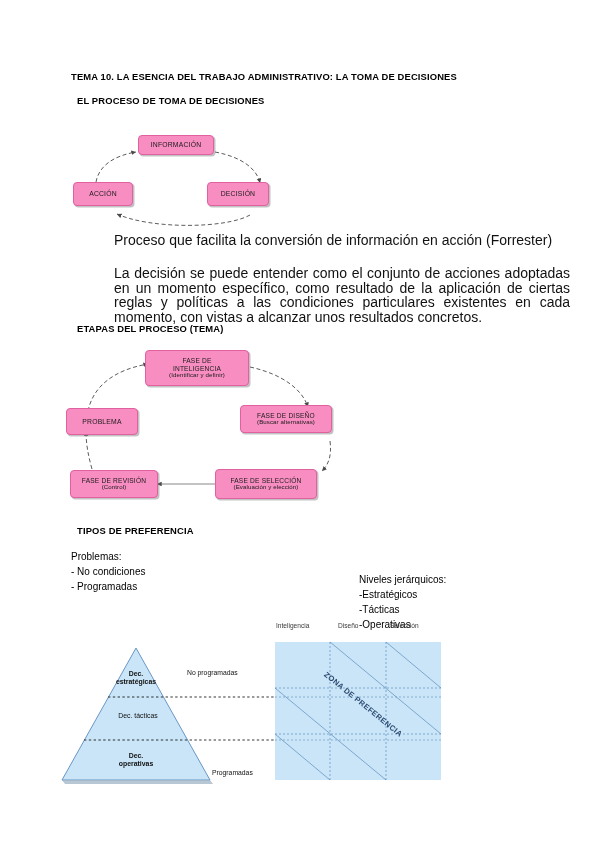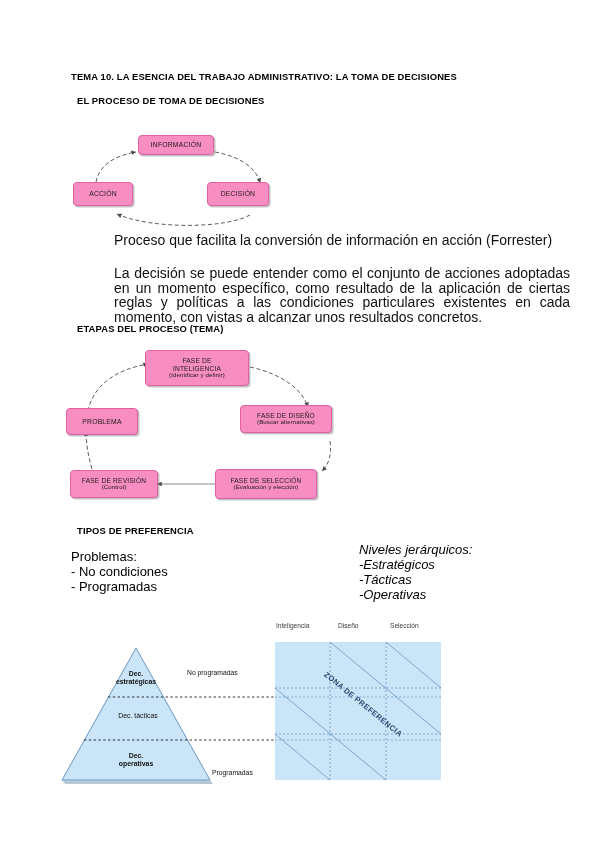--- a/index.html
+++ b/index.html
@@ -82,21 +82,21 @@
   .diagram svg {
     position: absolute;
     left: 0;
     top: 0;
     overflow: visible;
   }
 
   
   .col {
     position: absolute;
-    font-size: 13px;
+    font-size: 10px;
     line-height: 15px;
   }
   .col .hd { display: block; }
   .col .it { display: block; }
 
   
   #figure3 {
     position: absolute;
     left: 60px;
     top: 612px;
@@ -229,21 +229,21 @@
 
   <div class="h-sec" style="top:525px;">TIPOS DE PREFERENCIA</div>
 
   <div class="col" style="left:71px; top:549px;">
     <span class="hd">Problemas:</span>
     <span class="it">- No condiciones</span>
     <span class="it">- Programadas</span>
   </div>
 
 
-  <div class="col" style="left:359px; top:542px;font-style:italic;">
+  <div class="col" style="left:359px; top:572px;">
     <span class="hd">Niveles jerárquicos:</span>
     <span class="it">-Estratégicos</span>
     <span class="it">-Tácticas</span>
     <span class="it">-Operativas</span>
   </div>
 
   <div id="figure3">
 
     <svg width="420" height="200" viewBox="0 0 420 200" aria-hidden="true">
 

